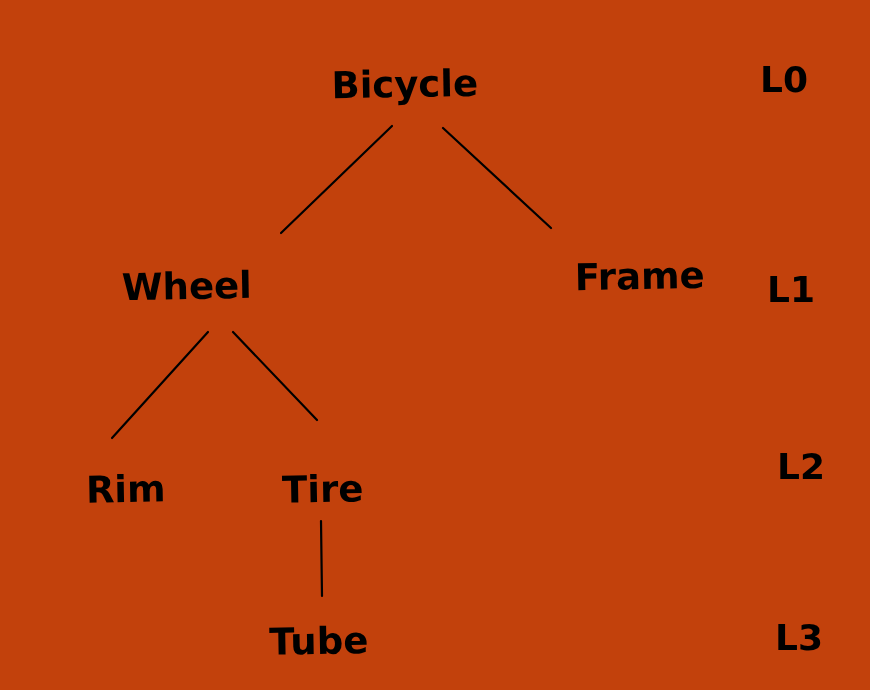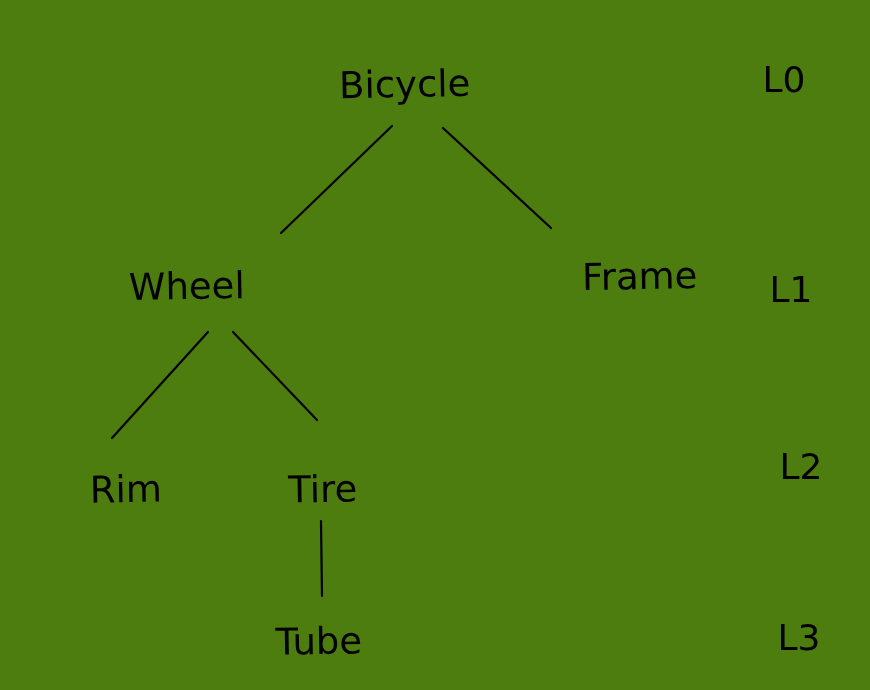--- a/index.html
+++ b/index.html
@@ -4,22 +4,23 @@
 <style>
   html, body {
     margin: 0;
     padding: 0;
     background: #ffffff;
   }
   .canvas {
     position: relative;
     width: 870px;
     height: 690px;
-    background: #4d7c0f;
+    background: #c2410c;
     overflow: hidden;
+    font-weight: bold;
   }
   svg text {
     font-family: "DejaVu Sans", sans-serif;
     font-size: 37px;
     fill: #000000;
     text-anchor: middle;
   }
   svg text.level-label {
     font-size: 36px;
   }

